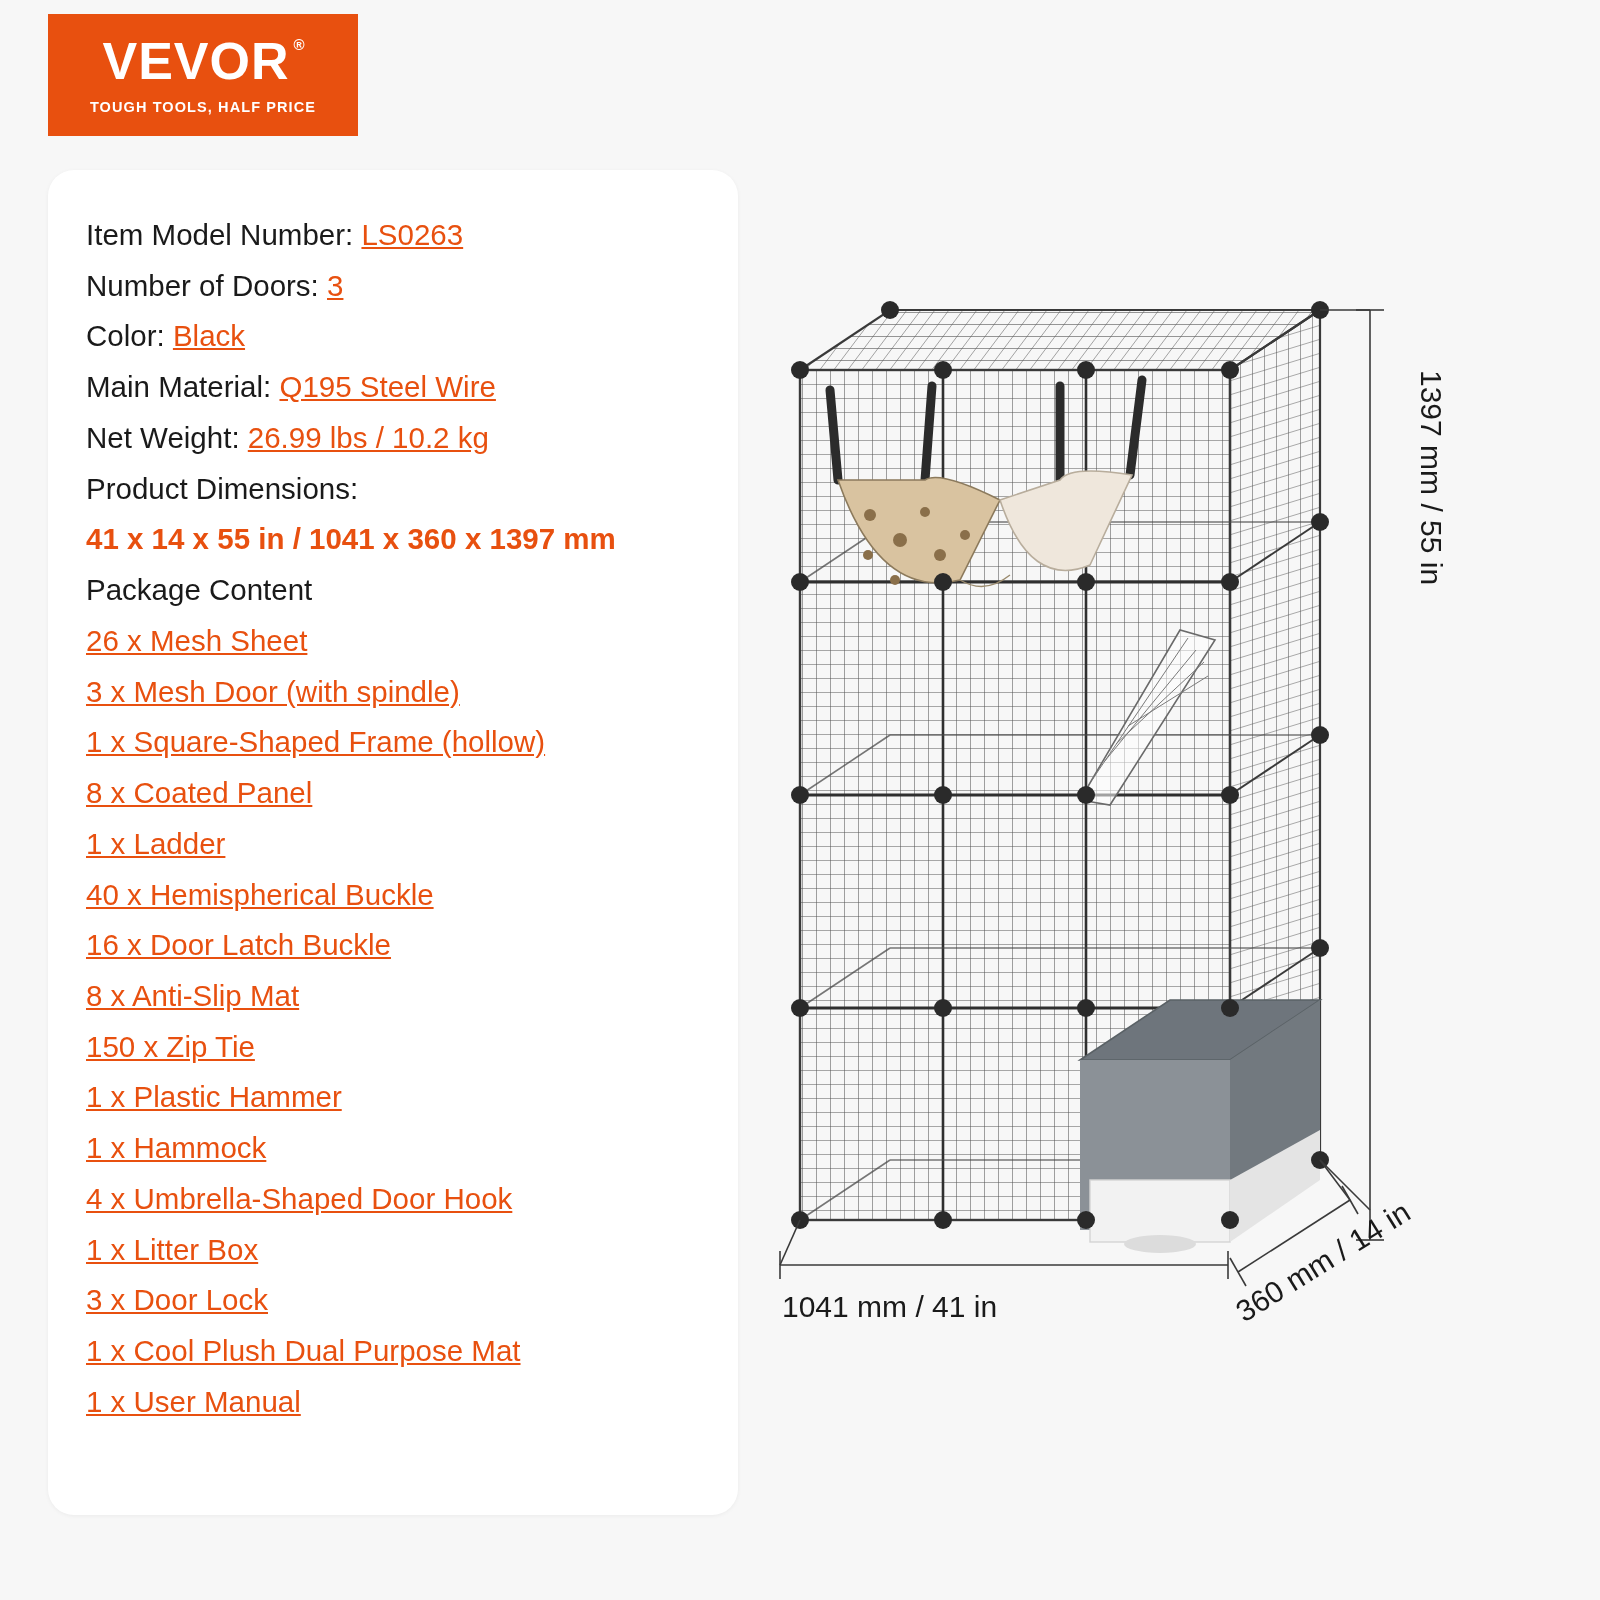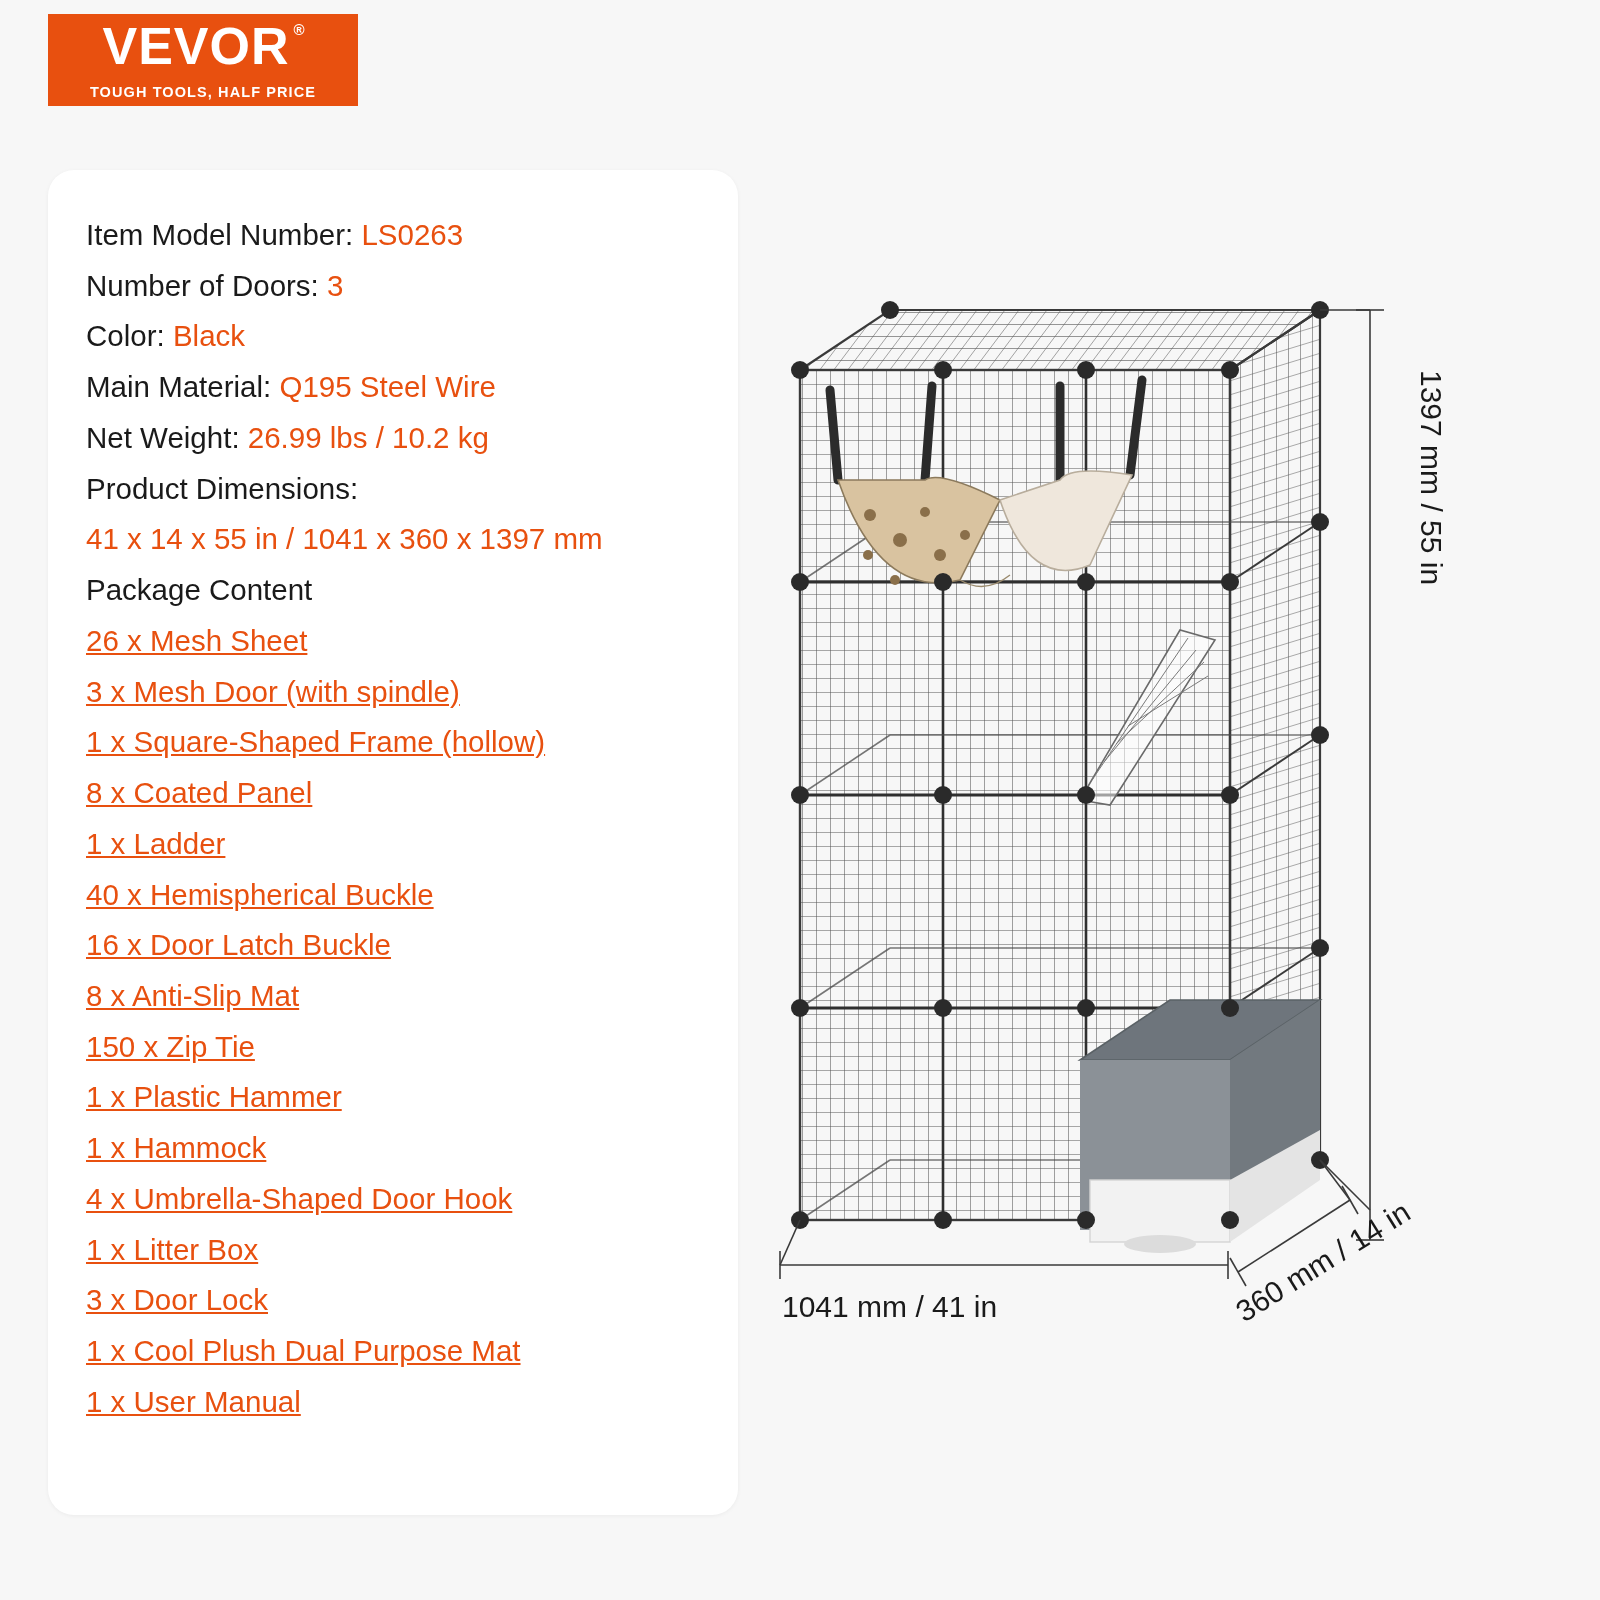--- a/index.html
+++ b/index.html
@@ -7,21 +7,21 @@
     width:1600px;height:1600px;
     background:#f7f7f7;
     font-family:"Liberation Sans", sans-serif;
     position:relative;
     overflow:hidden;
   }
   .page{position:absolute;inset:0;}
 
   
   .logo{
-    position:absolute;left:48px;top:14px;width:310px;height:92px;
+    position:absolute;left:48px;top:14px;width:310px;height:122px;
     background:#e8500f;
     display:flex;flex-direction:column;align-items:center;justify-content:center;
   }
   .logo-word{
     color:#ffffff;font-weight:bold;font-size:52px;letter-spacing:1px;
     line-height:1;position:relative;padding-right:14px;
   }
   .logo-reg{
     position:absolute;right:-2px;top:2px;font-size:15px;font-weight:bold;
   }
@@ -32,23 +32,23 @@
   
   .card{
     position:absolute;left:48px;top:170px;width:690px;height:1345px;
     background:#ffffff;border-radius:26px;
     box-shadow:0 1px 4px rgba(0,0,0,0.05);
   }
   .card-inner{padding:40px 34px 0 38px;}
   .spec-line{
     font-size:29.5px;color:#1a1a1a;line-height:1.72;white-space:nowrap;
   }
-  .spec-line .val{color:#e8500f;}
+  .spec-line .val{color:#e8500f;text-decoration:underline;}
   .dims-val{
-    font-size:29.5px;color:#e8500f;line-height:1.72;white-space:nowrap;
+    font-size:29.5px;color:#e8500f;line-height:1.72;white-space:nowrap;font-weight:bold;
   }
   .pc-title{
     font-size:29.5px;color:#1a1a1a;line-height:1.72;
   }
   .pc-item{
     font-size:29.5px;color:#e8500f;line-height:1.72;white-space:nowrap;text-decoration:underline;
   }
 
   
   .product{

